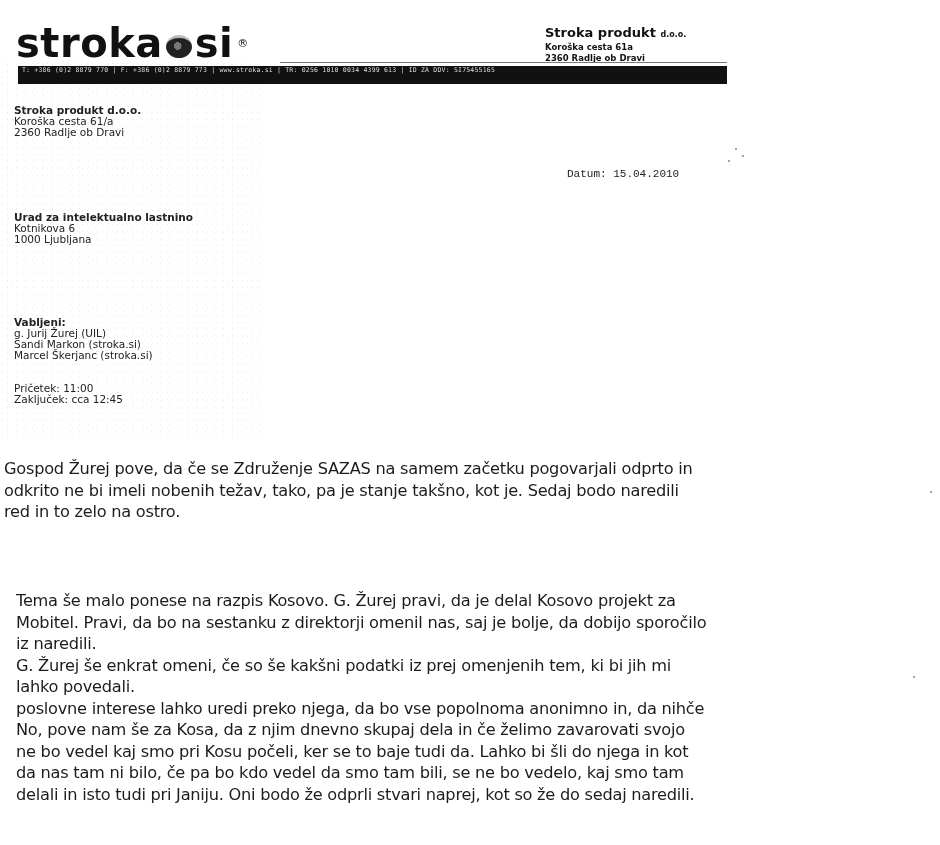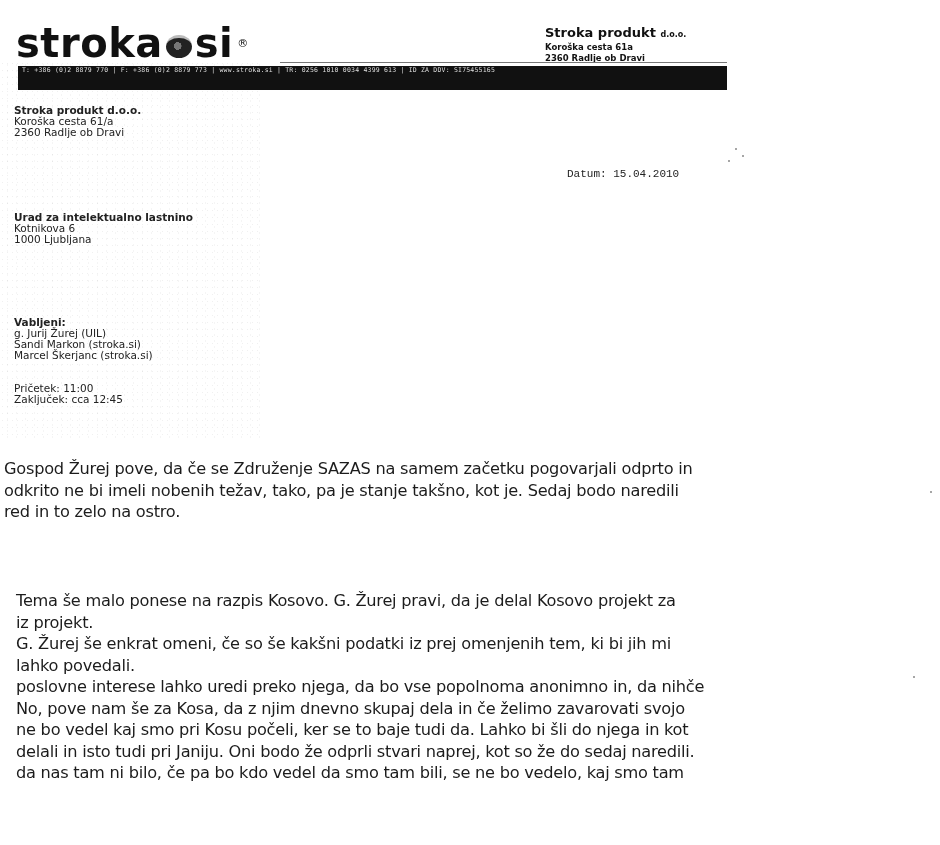--- a/index.html
+++ b/index.html
@@ -37,21 +37,21 @@
       position: absolute; left: 545px; top: 26px;
       font-family: "DejaVu Sans", sans-serif; color: #111; line-height: 11px;
     }
     .hdr-company .name { font-weight: bold; font-size: 13px; line-height: 14px; }
     .hdr-company .name small { font-size: 8px; font-weight: bold; }
     .hdr-company .addr { font-weight: bold; font-size: 8.5px; }
     .hdr-rule {
       position: absolute; left: 280px; top: 62px; width: 447px; height: 1px; background: #777;
     }
     .contact-bar {
-      position: absolute; left: 18px; top: 66px; width: 709px; height: 24px;
+      position: absolute; left: 18px; top: 66px; width: 709px; height: 18px;
       background: #111; color: #ddd; font-size: 6.5px; line-height: 9px;
       white-space: nowrap; overflow: hidden; padding-left: 4px; box-sizing: border-box;
       font-family: "DejaVu Sans Mono", monospace; letter-spacing: 0.2px;
     }
     
     .block { position: absolute; font-family: "DejaVu Sans", sans-serif; font-size: 10.5px; line-height: 11px; color: #222; }
     .block .b { font-weight: bold; }
     .sender { left: 14px; top: 105px; }
     .recipient { left: 14px; top: 212px; }
     .invited { left: 14px; top: 305px; margin-top: 12px; }
@@ -119,28 +119,29 @@
   </div>
 
   <div class="para p1">
     <span class="line">Gospod Žurej pove, da če se Združenje SAZAS na samem začetku pogovarjali odprto in</span>
     <span class="line">odkrito ne bi imeli nobenih težav, tako, pa je stanje takšno, kot je. Sedaj bodo naredili</span>
     <span class="line">red in to zelo na ostro.</span>
   </div>
 
   <div class="para p2">
     <span class="line">Tema še malo ponese na razpis Kosovo. G. Žurej pravi, da je delal Kosovo projekt za</span>
-    <span class="line">iz projekt.</span>
+    <span class="line">Mobitel. Pravi, da bo na sestanku z direktorji omenil nas, saj je bolje, da dobijo sporočilo</span>
+    <span class="line">iz naredili.</span>
     <span class="line">G. Žurej še enkrat omeni, če so še kakšni podatki iz prej omenjenih tem, ki bi jih mi</span>
     <span class="line">lahko povedali.</span>
     <span class="line">poslovne interese lahko uredi preko njega, da bo vse popolnoma anonimno in, da nihče</span>
     <span class="line">No, pove nam še za Kosa, da z njim dnevno skupaj dela in če želimo zavarovati svojo</span>
     <span class="line">ne bo vedel kaj smo pri Kosu  počeli, ker se to baje tudi da. Lahko bi šli do njega in kot</span>
+    <span class="line">da nas tam ni bilo, če pa bo kdo vedel da smo tam bili, se ne bo vedelo, kaj smo tam</span>
     <span class="line">delali in isto tudi pri Janiju. Oni bodo že odprli stvari naprej, kot so že do sedaj naredili.</span>
-    <span class="line">da nas tam ni bilo, če pa bo kdo vedel da smo tam bili, se ne bo vedelo, kaj smo tam</span>
   </div>
 
   <span class="speck" style="left:735px;top:148px"></span>
   <span class="speck" style="left:742px;top:155px"></span>
   <span class="speck" style="left:728px;top:160px"></span>
   <span class="speck" style="left:930px;top:491px"></span>
   <span class="speck" style="left:913px;top:676px"></span>
 </div>
 
 </body></html>

